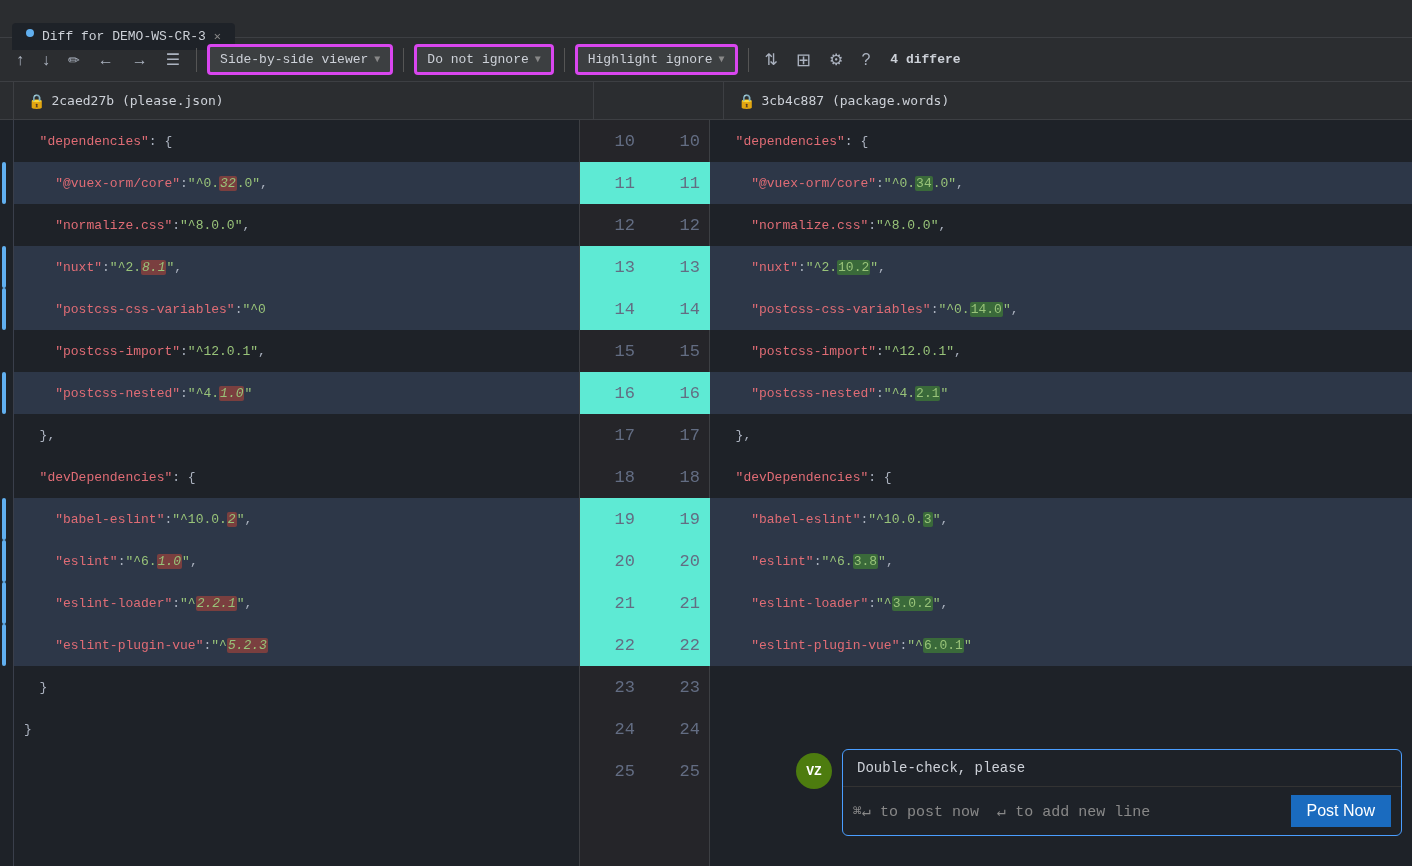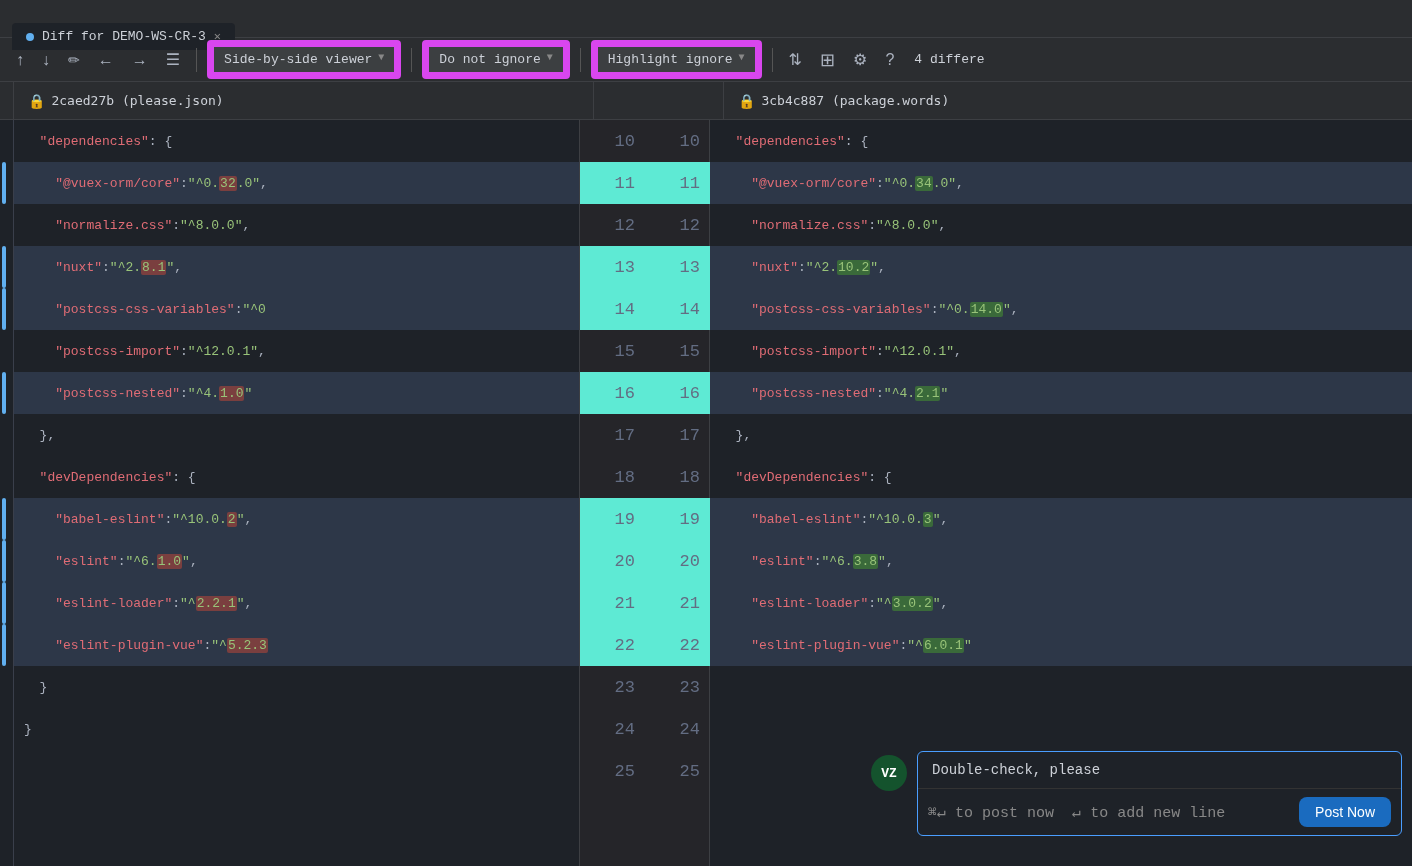--- a/index.html
+++ b/index.html
@@ -22,21 +22,21 @@
       padding: 0 12px;
       border-bottom: 1px solid #3d3f43;
     }
     .title-tab {
       background: #1e2228;
       color: #cdd1d8;
       padding: 6px 14px;
       border-radius: 4px 4px 0 0;
       font-size: 13px;
       display: flex;
-      align-items: center;
+      align-items: flex-start;
       gap: 8px;
       margin-top: 36px;
     }
     .title-tab .dot {
       width: 8px; height: 8px;
       background: #61afef;
       border-radius: 50%;
       display: inline-block;
     }
     .close-x {
@@ -61,41 +61,43 @@
       color: #abb2bf;
       cursor: pointer;
       padding: 4px 6px;
       font-size: 16px;
       border-radius: 3px;
       display: flex;
       align-items: center;
     }
     .toolbar-dropdown {
       background: #3c3f41;
-      border: 7px solid #d946ef;
+      border: 3px solid #d946ef;
       color: #cdd1d8;
       padding: 5px 10px;
       border-radius: 4px;
       cursor: pointer;
       font-size: 13px;
       display: flex;
+      align-items: center;
       gap: 6px;
     }
     .toolbar-dropdown .arrow { font-size: 10px; color: #888; }
     .toolbar-sep {
       width: 1px;
       height: 24px;
       background: #555;
       margin: 0 4px;
     }
     .differ-count {
       color: #cdd1d8;
       font-size: 13px;
       margin-left: 8px;
       white-space: nowrap;
+      font-weight: bold;
     }
 
     
     .file-headers {
       display: flex;
       background: #2b2d30;
       border-bottom: 1px solid #3d3f43;
       height: 38px;
     }
     .file-header-left, .file-header-right {
@@ -189,21 +191,21 @@
       justify-content: center;
       font-size: 13px;
       font-weight: bold;
       flex-shrink: 0;
       margin-top: 4px;
     }
     .comment-box {
       background: #1e2228;
       border: 1px solid #4a9eff;
       border-radius: 6px;
-      width: 485px;
+      width: 560px;
     }
     .comment-input {
       background: transparent;
       border: none;
       color: #cdd1d8;
       font-size: 14px;
       padding: 10px 14px;
       width: 100%;
       outline: none;
       font-family: inherit;
@@ -217,35 +219,35 @@
     }
     .comment-hint {
       color: #888;
       font-size: 15px;
     }
     .post-now-btn {
       background: #1a6bbf;
       color: white;
       border: none;
       padding: 7px 16px;
-      border-radius: 8px;
-      font-size: 14px;
+      border-radius: 0;
+      font-size: 16px;
       cursor: pointer;
       font-weight: 500;
     }
     .code-content {
       display: flex;
       align-items: center;
       height: 42px;
       padding: 0 10px;
       flex: 1;
       white-space: nowrap;
       overflow: hidden;
     }
-    span.del-hl { background: #7a3f3f; border-radius: 2px; padding: 0 1px; }
+    span.del-hl { background: #7a3f3f; border-radius: 2px; padding: 0 1px; font-style: italic; }
     span.ins-hl { background: #3a6a3a; border-radius: 2px; padding: 0 1px; }
   </style>
 </head>
 <body>
 
 <div class="title-bar">
   <div class="title-tab">
     <span class="dot"></span>
     <span>Diff for DEMO-WS-CR-3</span>
     <span class="close-x">✕</span>
@@ -563,21 +565,21 @@
         <span class="c-punc">: </span>
         <span class="c-str">"^<span class="ins-hl">6.0.1</span>"</span>
     </div>
 
     <div class="code-content">&nbsp;</div>
     <div class="code-content">&nbsp;</div>
     <div class="code-content">&nbsp;</div>
   </div>
 
   <div class="comment-area">
-    <div class="avatar" style="background: #14532d;">VZ</div>
+    <div class="avatar" style="background: #4d7c0f;">VZ</div>
     <div class="comment-box">
       <input class="comment-input" type="text" value="Double-check, please" placeholder="Double-check, please" style="">
       <div class="comment-footer">
         <span class="comment-hint">
           <span>⌘↵ to post now</span>&nbsp;&nbsp;<span>↵ to add new line</span>
         </span>
         <button class="post-now-btn">Post Now</button>
       </div>
     </div>
   </div>

